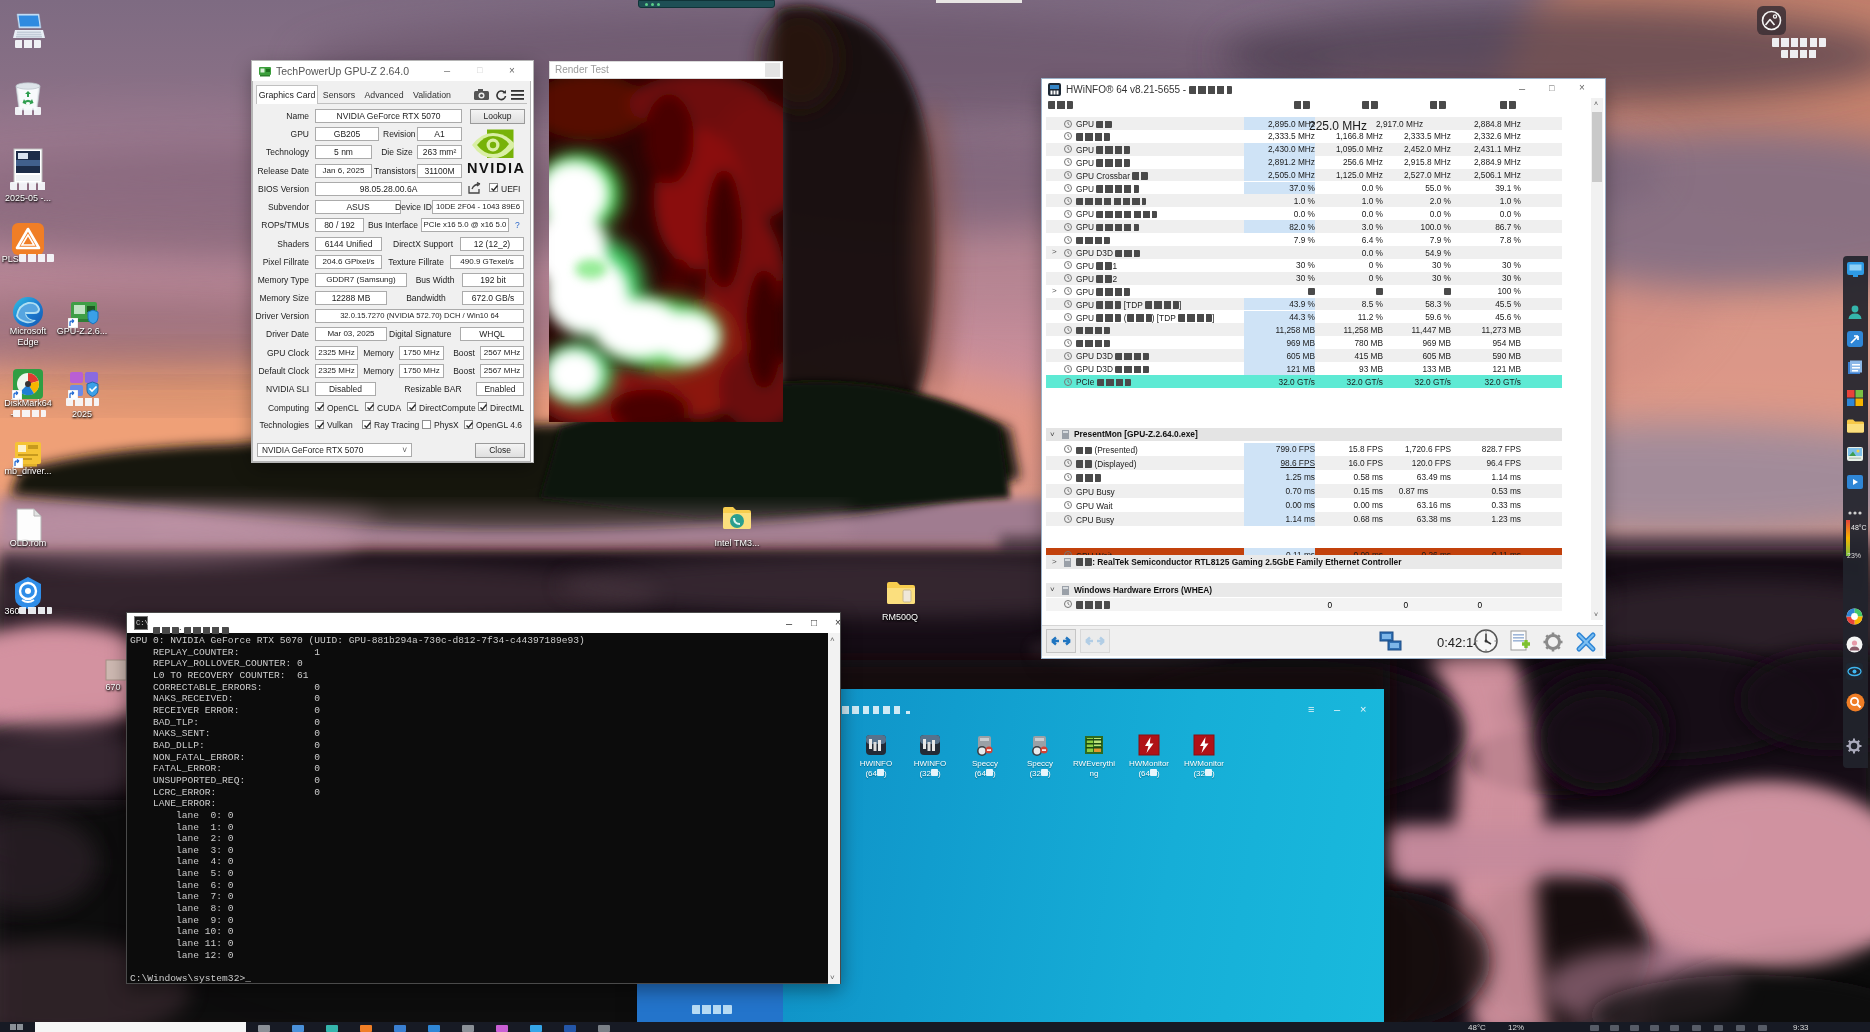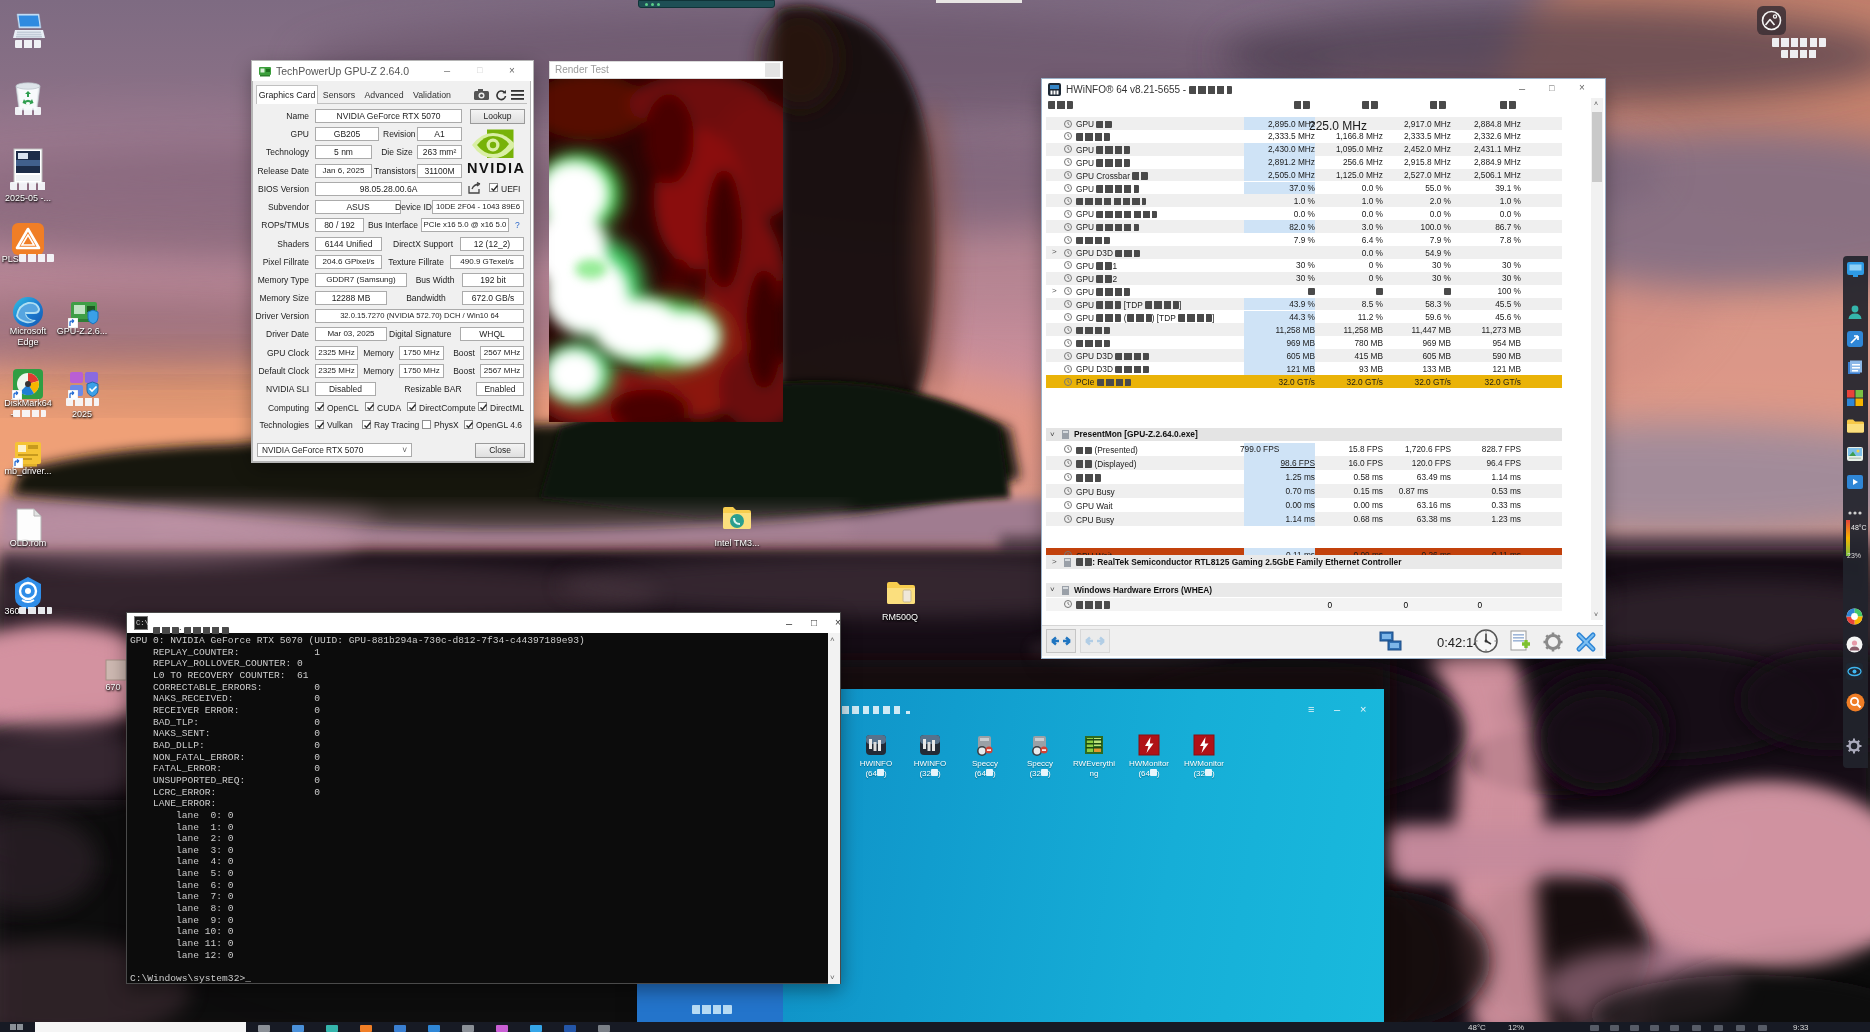--- a/index.html
+++ b/index.html
@@ -151,21 +151,21 @@
 <div style="position:absolute;left:429px;top:21px;width:45px;text-align:right;font-size:9px;color:#222;"><span class="cj" style="width:16.2px;height:8px;vertical-align:-1px;"></span></div>
 <div style="position:absolute;left:4px;top:38.0px;width:516px;height:12.9px;background:#efefef;">
 <div style="position:absolute;left:198px;top:0;width:71px;height:12.9px;background:#cfe3f6;"></div>
 <svg style="position:absolute;left:18px;top:2.5px" width="8" height="8">
           <circle cx="4" cy="4" r="3.5" fill="none" stroke="#777" stroke-width="1"></circle>
           <path d="M4,2 L4,4 L5.5,5" stroke="#777" stroke-width="0.9" fill="none"></path>
         </svg>
 <div style="position:absolute;left:30px;top:2px;font-size:8.3px;color:#1a1a1a;white-space:nowrap;">GPU <span class="cj" style="width:16.2px;height:7.5px;vertical-align:-1px;"></span></div>
 <div style="position:absolute;left:194px;top:1.5px;width:75px;text-align:right;font-size:8.3px;color:#1a1a1a;">2,895.0 MHz</div>
 <div style="position:absolute;left:246px;top:1.5px;width:75px;text-align:right;font-size:12px;color:#1a1a1a;">225.0 MHz</div>
-<div style="position:absolute;left:330px;top:1.5px;width:75px;text-align:right;font-size:8.3px;color:#1a1a1a;">2,917.0 MHz</div>
+<div style="position:absolute;left:330px;top:1.5px;width:75px;text-align:left;font-size:8.3px;color:#1a1a1a;">2,917.0 MHz</div>
 <div style="position:absolute;left:400px;top:1.5px;width:75px;text-align:right;font-size:8.3px;color:#1a1a1a;">2,884.8 MHz</div>
 </div>
 <div style="position:absolute;left:4px;top:50.9px;width:516px;height:12.9px;background:#ffffff;">
 <svg style="position:absolute;left:18px;top:2.5px" width="8" height="8">
           <circle cx="4" cy="4" r="3.5" fill="none" stroke="#777" stroke-width="1"></circle>
           <path d="M4,2 L4,4 L5.5,5" stroke="#777" stroke-width="0.9" fill="none"></path>
         </svg>
 <div style="position:absolute;left:30px;top:2px;font-size:8.3px;color:#1a1a1a;white-space:nowrap;"><span class="cj" style="width:34.2px;height:7.5px;vertical-align:-1px;"></span></div>
 <div style="position:absolute;left:194px;top:1.5px;width:75px;text-align:right;font-size:8.3px;color:#1a1a1a;">2,333.5 MHz</div>
 <div style="position:absolute;left:262px;top:1.5px;width:75px;text-align:right;font-size:8.3px;color:#1a1a1a;">1,166.8 MHz</div>
@@ -376,21 +376,21 @@
 <svg style="position:absolute;left:18px;top:2.5px" width="8" height="8">
           <circle cx="4" cy="4" r="3.5" fill="none" stroke="#777" stroke-width="1"></circle>
           <path d="M4,2 L4,4 L5.5,5" stroke="#777" stroke-width="0.9" fill="none"></path>
         </svg>
 <div style="position:absolute;left:30px;top:2px;font-size:8.3px;color:#1a1a1a;white-space:nowrap;">GPU D3D <span class="cj" style="width:34.2px;height:7.5px;vertical-align:-1px;"></span></div>
 <div style="position:absolute;left:194px;top:1.5px;width:75px;text-align:right;font-size:8.3px;color:#1a1a1a;">121 MB</div>
 <div style="position:absolute;left:262px;top:1.5px;width:75px;text-align:right;font-size:8.3px;color:#1a1a1a;">93 MB</div>
 <div style="position:absolute;left:330px;top:1.5px;width:75px;text-align:right;font-size:8.3px;color:#1a1a1a;">133 MB</div>
 <div style="position:absolute;left:400px;top:1.5px;width:75px;text-align:right;font-size:8.3px;color:#1a1a1a;">121 MB</div>
 </div>
-<div style="position:absolute;left:4px;top:296.0px;width:516px;height:12.9px;background:#eab308;">
+<div style="position:absolute;left:4px;top:296.0px;width:516px;height:12.9px;background:#5eead4;">
 <svg style="position:absolute;left:18px;top:2.5px" width="8" height="8">
           <circle cx="4" cy="4" r="3.5" fill="none" stroke="#777" stroke-width="1"></circle>
           <path d="M4,2 L4,4 L5.5,5" stroke="#777" stroke-width="0.9" fill="none"></path>
         </svg>
 <div style="position:absolute;left:30px;top:2px;font-size:8.3px;color:#1a1a1a;white-space:nowrap;">PCIe <span class="cj" style="width:34.2px;height:7.5px;vertical-align:-1px;"></span></div>
 <div style="position:absolute;left:194px;top:1.5px;width:75px;text-align:right;font-size:8.3px;color:#1a1a1a;">32.0 GT/s</div>
 <div style="position:absolute;left:262px;top:1.5px;width:75px;text-align:right;font-size:8.3px;color:#1a1a1a;">32.0 GT/s</div>
 <div style="position:absolute;left:330px;top:1.5px;width:75px;text-align:right;font-size:8.3px;color:#1a1a1a;">32.0 GT/s</div>
 <div style="position:absolute;left:400px;top:1.5px;width:75px;text-align:right;font-size:8.3px;color:#1a1a1a;">32.0 GT/s</div>
 </div>
@@ -402,21 +402,21 @@
         </svg>
         <div style="position:absolute;left:28px;top:1.5px;font-size:8.4px;font-weight:bold;color:#111;">PresentMon [GPU-Z.2.64.0.exe]</div>
       </div>
 <div style="position:absolute;left:4px;top:363.5px;width:516px;height:13.9px;background:#ffffff;">
 <div style="position:absolute;left:198px;top:0;width:71px;height:13.9px;background:#cfe3f6;"></div>
 <svg style="position:absolute;left:18px;top:2.5px" width="8" height="8">
           <circle cx="4" cy="4" r="3.5" fill="none" stroke="#777" stroke-width="1"></circle>
           <path d="M4,2 L4,4 L5.5,5" stroke="#777" stroke-width="0.9" fill="none"></path>
         </svg>
 <div style="position:absolute;left:30px;top:2.5px;font-size:8.3px;color:#1a1a1a;white-space:nowrap;"><span class="cj" style="width:16.2px;height:7.5px;vertical-align:-1px;"></span> (Presented)</div>
-<div style="position:absolute;left:194px;top:1.5px;width:75px;font-size:8.3px;color:#1a1a1a;">799.0 FPS</div>
+<div style="position:absolute;left:194px;top:1.5px;width:75px;text-align:right;font-size:8.3px;color:#1a1a1a;">799.0 FPS</div>
 <div style="position:absolute;left:262px;top:1.5px;width:75px;text-align:right;font-size:8.3px;color:#1a1a1a;">15.8 FPS</div>
 <div style="position:absolute;left:330px;top:1.5px;width:75px;text-align:right;font-size:8.3px;color:#1a1a1a;">1,720.6 FPS</div>
 <div style="position:absolute;left:400px;top:1.5px;width:75px;text-align:right;font-size:8.3px;color:#1a1a1a;">828.7 FPS</div>
 </div>
 <div style="position:absolute;left:4px;top:377.4px;width:516px;height:13.9px;background:#efefef;">
 <div style="position:absolute;left:198px;top:0;width:71px;height:13.9px;background:#cfe3f6;"></div>
 <svg style="position:absolute;left:18px;top:2.5px" width="8" height="8">
           <circle cx="4" cy="4" r="3.5" fill="none" stroke="#777" stroke-width="1"></circle>
           <path d="M4,2 L4,4 L5.5,5" stroke="#777" stroke-width="0.9" fill="none"></path>
         </svg>

